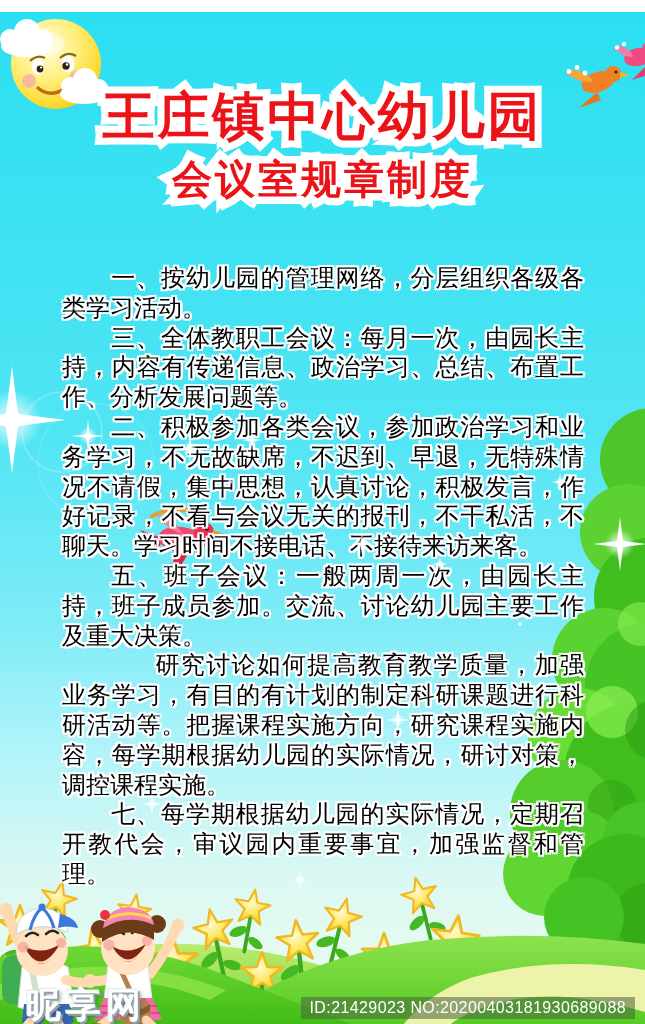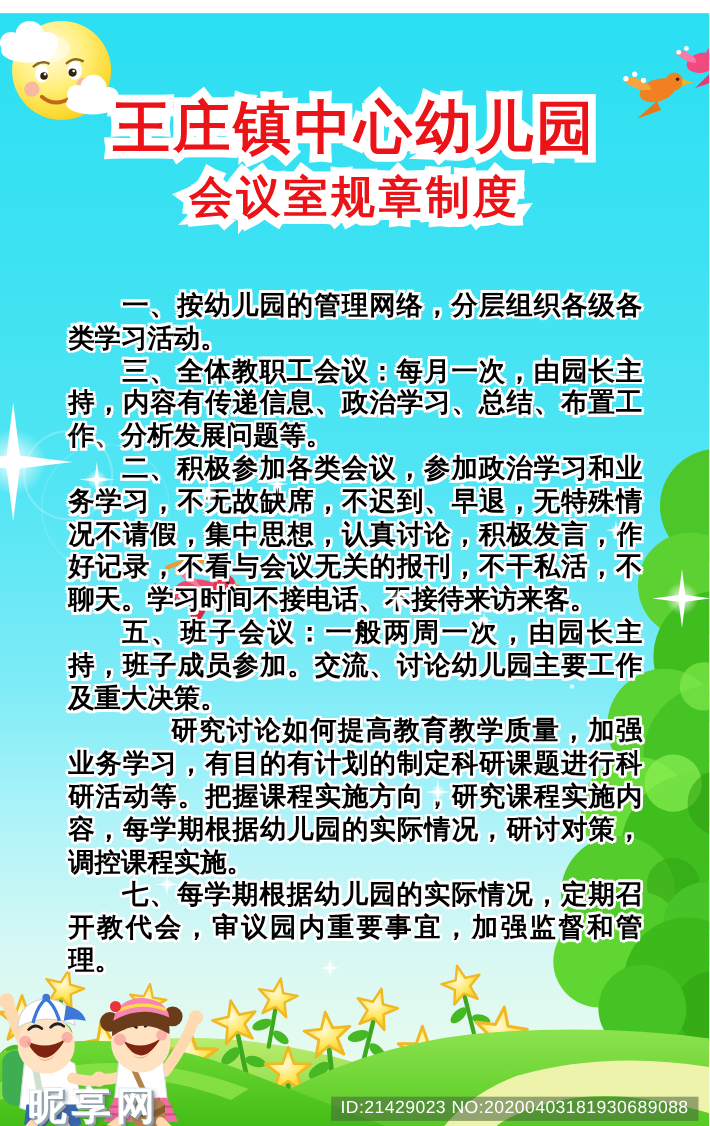--- a/index.html
+++ b/index.html
@@ -13,21 +13,21 @@
   
   .title{position:absolute;left:0;width:100%;text-align:center;font-weight:bold;white-space:nowrap;}
   .title .outline{position:absolute;left:0;width:100%;color:#fff;-webkit-text-stroke:14px #fff;text-shadow:0 0 5px rgba(255,255,255,.9);}
   .title .fill{position:relative;color:#ec1318;}
   .school-title{top:70px;font-size:52px;letter-spacing:3px;}
   .main-title{top:140px;font-size:40px;letter-spacing:3px;}
   .main-title .outline{-webkit-text-stroke:15px #fff;}
   
   .rules{
     position:absolute;left:62px;top:251px;width:522px;
-    font-size:24px;line-height:29.8px;font-weight:bold;color:#000;
+    font-size:24px;line-height:29.8px;font-weight:normal;color:#000;
     text-align:justify;
     text-shadow:
       -2px -2px 0 #fff, 2px -2px 0 #fff, -2px 2px 0 #fff, 2px 2px 0 #fff,
       0 -2.4px 0 #fff, 0 2.4px 0 #fff, -2.4px 0 0 #fff, 2.4px 0 0 #fff;
   }
   .rules p{margin:0;text-indent:2.05em;}
   .rules p.deep{text-indent:3.9em;}
   
   .watermark{position:absolute;left:26px;top:970px;display:flex;align-items:baseline;gap:12px;color:#fff;white-space:nowrap;text-align:center;}
   .wm-site{font-size:35px;font-weight:bold;letter-spacing:5px;

